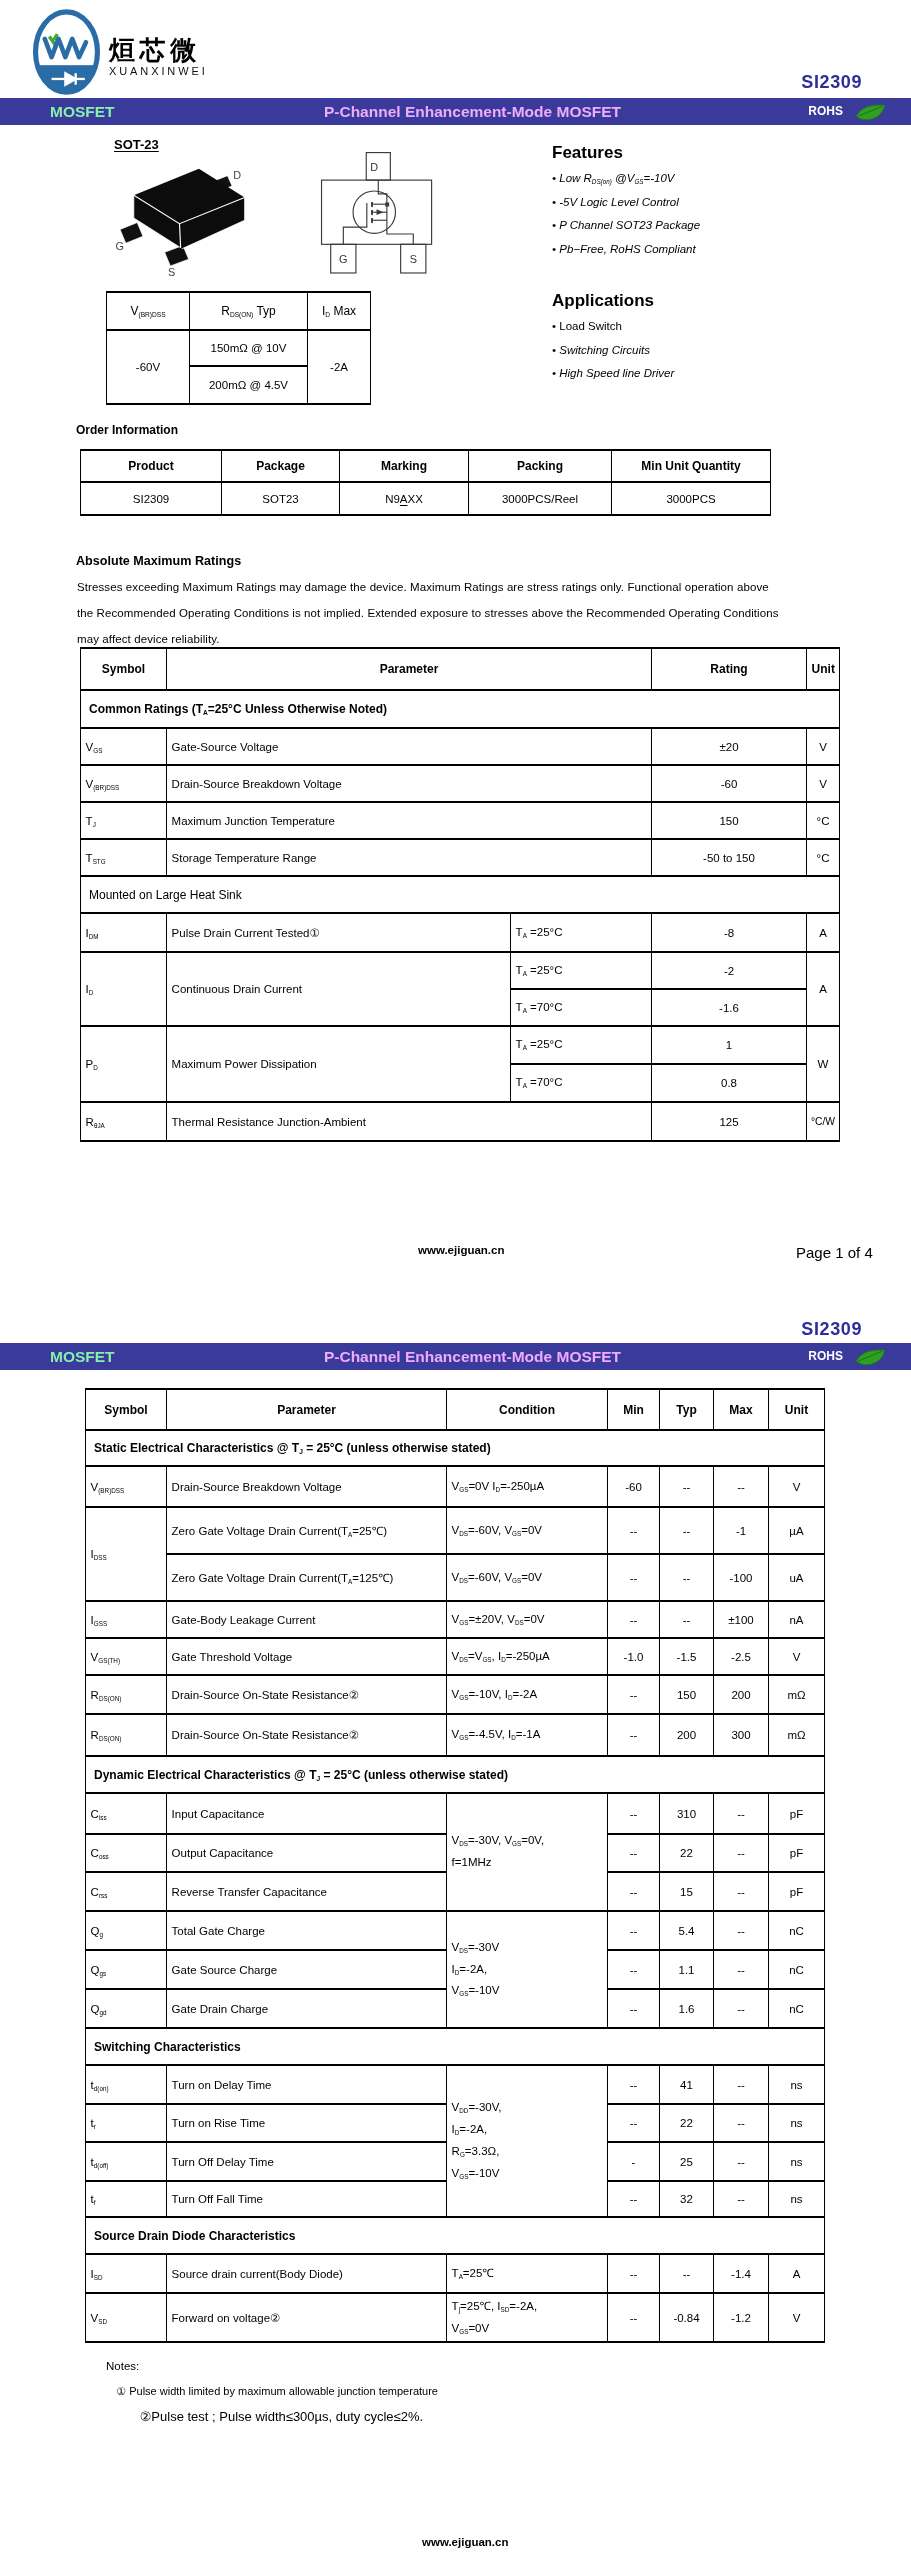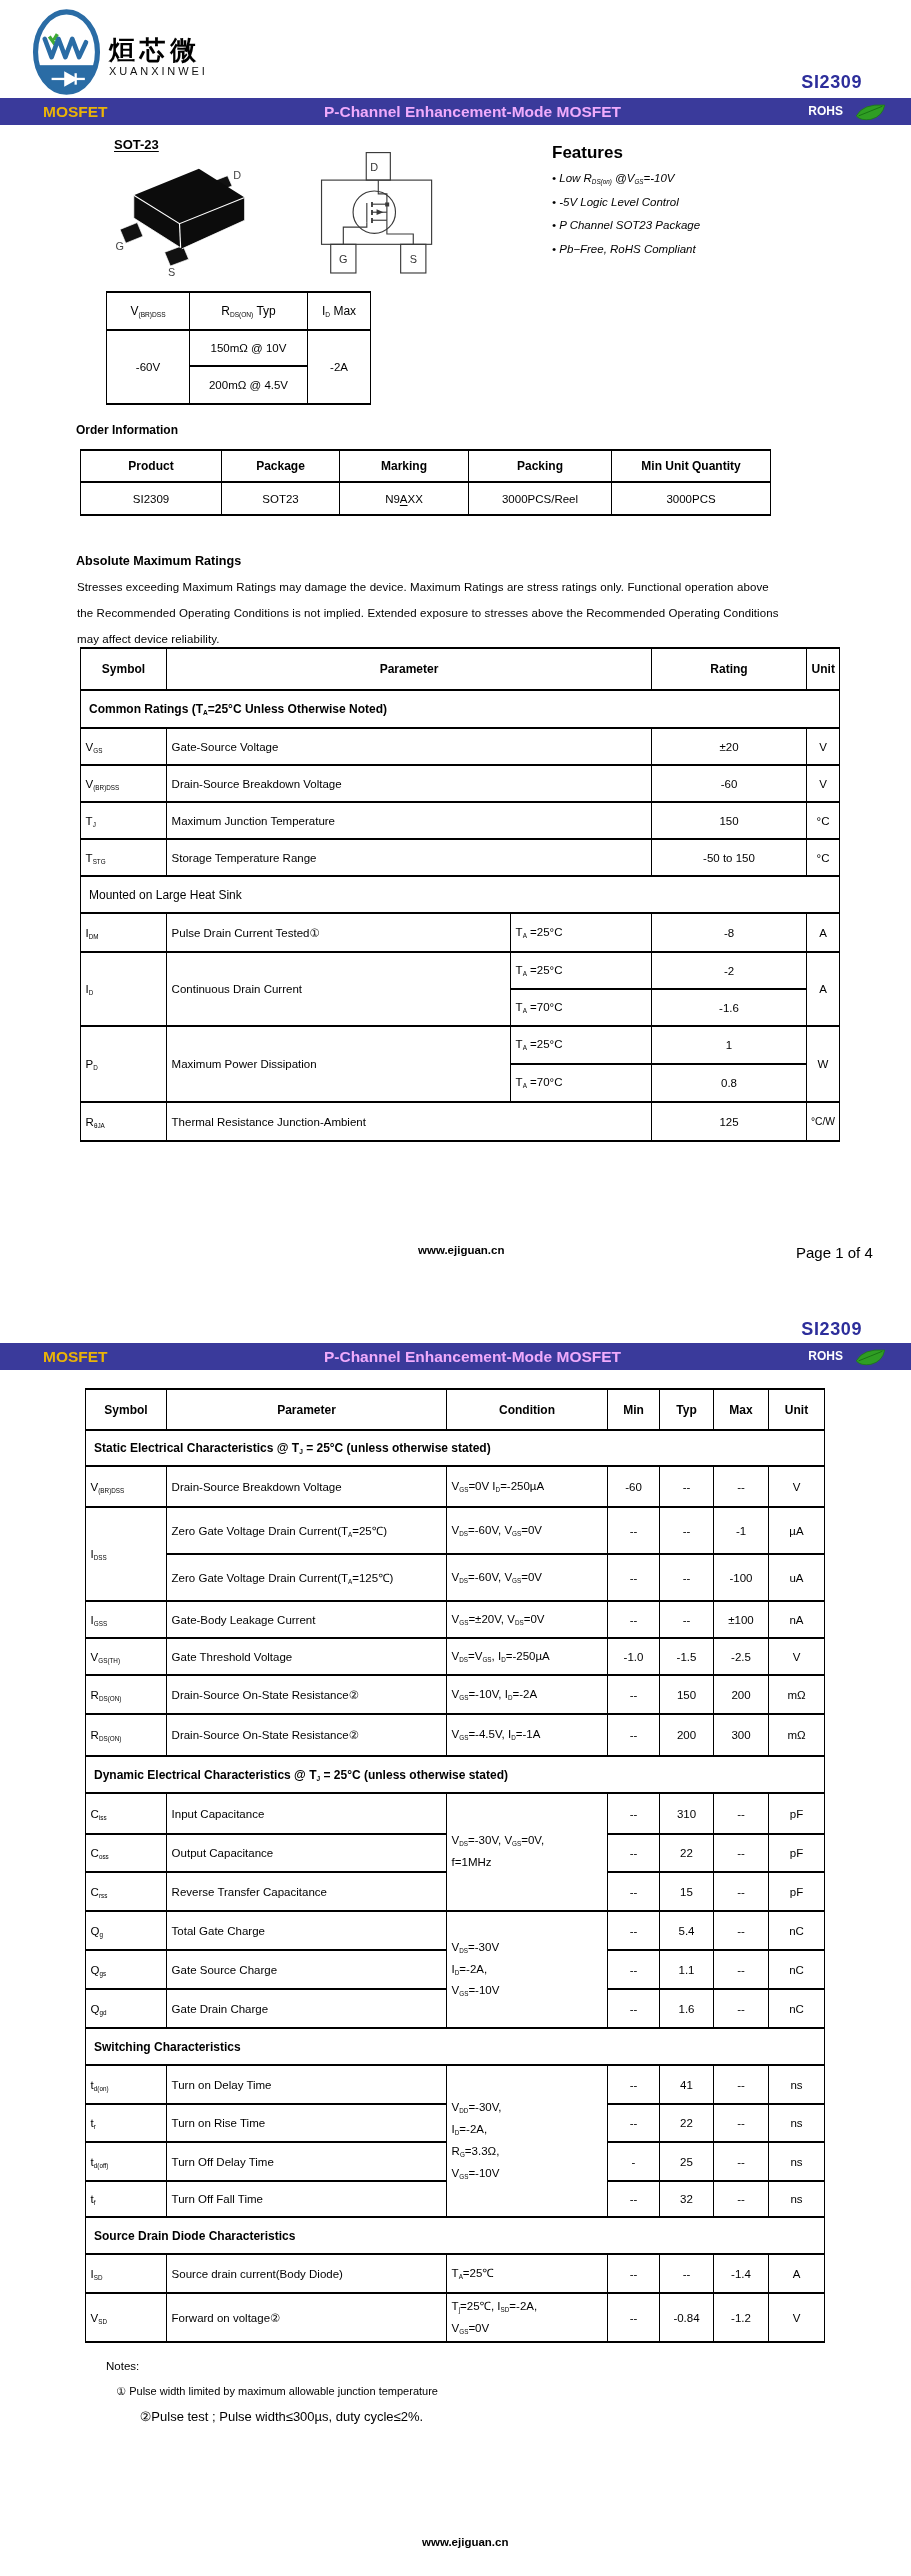--- a/index.html
+++ b/index.html
@@ -4,21 +4,21 @@
 <style>
   html,body{margin:0;padding:0;background:#fff;}
   body{width:911px;font-family:"Liberation Sans", sans-serif;color:#000;}
   .page{position:relative;width:911px;height:1288px;background:#fff;overflow:hidden;}
   sub{font-size:55%;vertical-align:-0.35em;line-height:0;}
   .u{text-decoration:underline;text-underline-offset:1.7px;}
 
   
   .product-code{position:absolute;font-weight:bold;font-size:18px;letter-spacing:0.6px;}
   .brandbar{position:absolute;left:0;width:911px;height:27px;}
-  .brandbar .bl{position:absolute;left:43px;top:4.6px;color:#eab308;font-weight:bold;font-size:15.5px;}
+  .brandbar .bl{position:absolute;left:50px;top:4.6px;color:#86efac;font-weight:bold;font-size:15.5px;}
   .brandbar .bc{position:absolute;left:50%;transform:translateX(-50%);margin-left:17px;top:4.6px;color:#f0abfc;font-weight:bold;font-size:15.5px;white-space:nowrap;}
   .brandbar .br{position:absolute;right:68px;top:6.3px;color:#fff;font-weight:bold;font-size:12px;}
   .brandbar .leaf{position:absolute;right:24px;top:3.4px;}
 
   
   .logo{position:absolute;left:32px;top:9.2px;display:flex;align-items:flex-start;}
   .logo .txt{margin-left:8px;padding-top:27.5px;}
   .logo .cn{font-size:26px;font-weight:bold;letter-spacing:4.6px;line-height:1;color:#000;}
   .logo .lat{font-size:11px;letter-spacing:2.9px;margin-top:2.3px;color:#111;font-weight:500;}
 
@@ -136,20 +136,26 @@
   </svg>
 
   <div class="bullets" style="left:552px;top:143px;">
     <div class="bt">Features</div>
     <div class="bi italic">• <span>Low R<sub>DS(on)</sub> @V<sub>GS</sub>=-10V</span></div>
     <div class="bi italic">• <span>-5V Logic Level Control</span></div>
     <div class="bi italic">• <span>P Channel SOT23 Package</span></div>
     <div class="bi italic">• <span>Pb−Free, RoHS Compliant</span></div>
   </div>
 
+  <div class="bullets" style="left:552px;top:291px;">
+    <div class="bt">Applications</div>
+    <div class="bi">• <span>Load Switch</span></div>
+    <div class="bi italic">• <span>Switching Circuits</span></div>
+    <div class="bi italic">• <span>High Speed line Driver</span></div>
+  </div>
 
   <table class="t" style="left:106px;top:291px;width:264px;">
     <colgroup>
         <col style="width:83px">
         <col style="width:118px">
         <col style="width:63px">
       </colgroup>
     <tbody>
         <tr style="height:38px">
       <th style="font-weight:normal">V<sub>(BR)DSS</sub></th>

